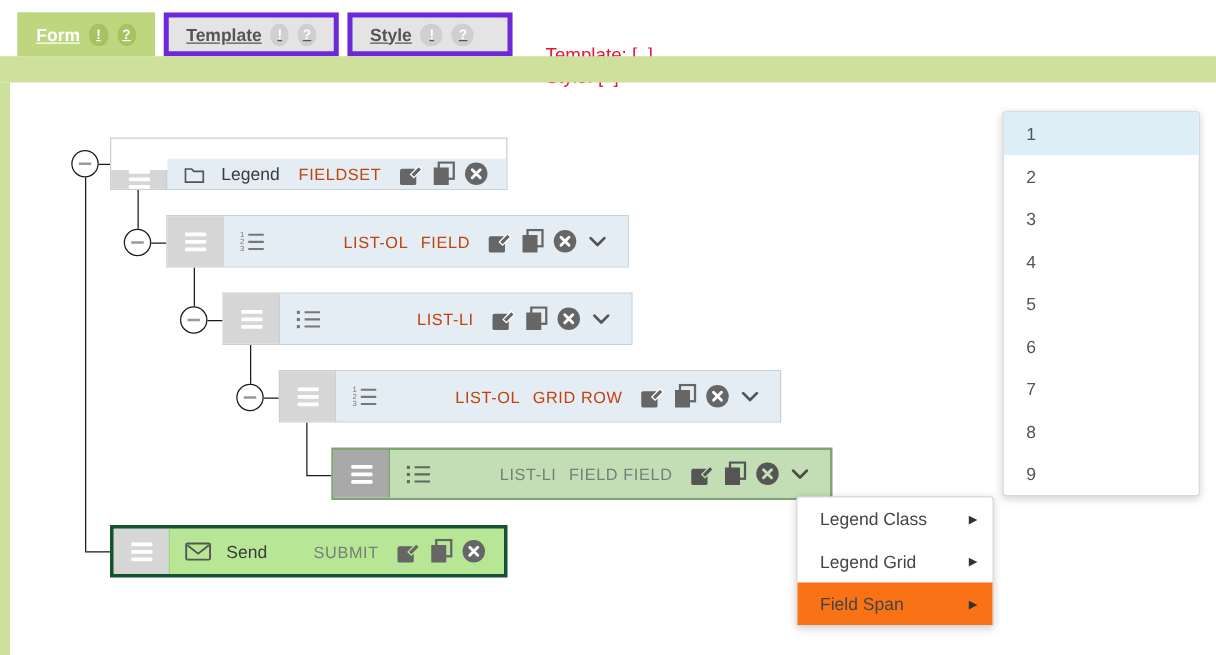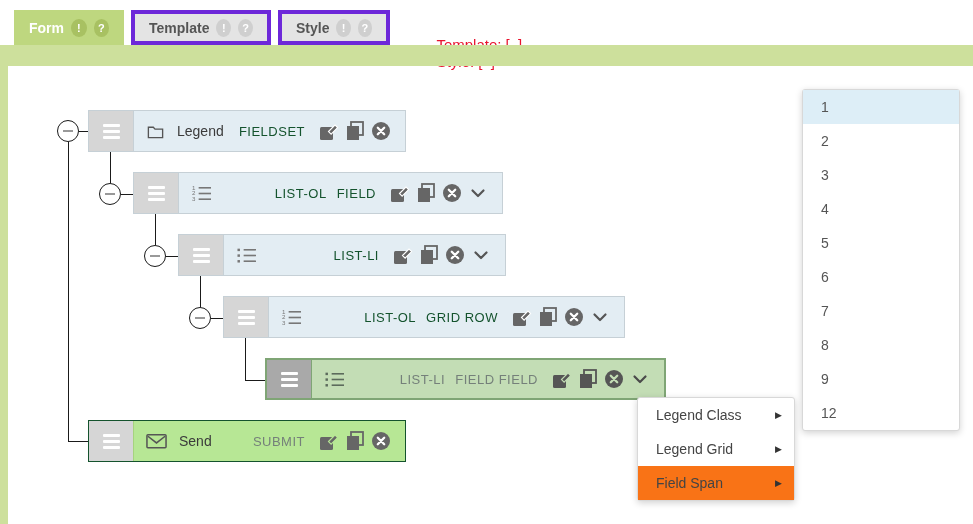--- a/index.html
+++ b/index.html
@@ -2,21 +2,21 @@
 <html><head>
 <meta charset="utf-8">
 <style>
   * { margin:0; padding:0; box-sizing:border-box; }
   html,body { width:973px; height:524px; overflow:hidden; background:#fff;
               font-family:"Liberation Sans", sans-serif; }
   .stage { position:absolute; inset:0; width:973px; height:524px; }
 
   
   .tab { position:absolute; top:10px; height:35px; display:flex; align-items:center;
-         gap:7px; padding:0 14px; font-size:14px; font-weight:bold; cursor:pointer; }
+         gap:7px; padding:0 14px; font-size:14px; font-weight:bold; cursor:pointer;text-decoration:underline; }
   .tab.inactive { background:#e4e4e4; border:4px solid #6d28d9; color:#555; }
   .tab.active   { background:#bed77f; border:1px solid #bed77f; color:#fff; }
   .badge { width:18px; height:18px; border-radius:50%; display:flex; align-items:center;
            justify-content:center; font-size:11px; font-weight:bold; color:#fff; }
   .tab.active .badge   { background:#a8c162; }
   .tab.inactive .badge { background:#cfcfcf; }
   .red-note { position:absolute; top:19px; left:420px; font-size:15px; color:#e8132f;
               white-space:pre; }
   .red-note span { margin-right:14px; }
 
@@ -34,27 +34,27 @@
   .node { position:absolute; height:42px; display:flex; border:1px solid #c6d0d6; }
   .node .handle { width:45px; background:#d6d6d6; border-right:1px solid #c6d0d6;
                   display:flex; flex-direction:column; align-items:center; justify-content:center;
                   gap:3px; cursor:grab; flex:none; }
   .node .handle i { display:block; width:17px; height:3px; background:#fff; border-radius:1px; }
   .node .body { flex:1; display:flex; align-items:center; padding:0 12px; background:#e3edf3; cursor:pointer; }
   .node.sel { border:2px solid #7fa575; }
   .node.sel .handle { background:#a9a9a9; border-right:1px solid #7fa575; }
   .node.sel .body { background:#c3ddb5; }
   .node.submit .body { background:#b7e795; }
-  .node.submit { border:1px solid #14532d; }
+  .node.submit { border:3px solid #14532d; }
   .node.submit .handle { border-right:1px solid #a6d37f; }
   .nicon { display:flex; align-items:center; margin-right:12px; }
   .nname { font-size:14px; color:#3b3b3b; }
   .nname:empty { display:none; }
   .spacer { flex:1; }
-  .tlabel { font-size:13px; letter-spacing:.5px; color:#14532d; margin-right:10px; white-space:nowrap; }
+  .tlabel { font-size:13px; letter-spacing:.5px; color:#c2410c; margin-right:10px; white-space:nowrap; }
   .node.sel .tlabel, .node.submit .tlabel { color:#75807a; }
   .tlabel:empty { display:none; margin:0; }
   .ibtn { display:flex; align-items:center; justify-content:center; width:24px; height:24px;
           margin-left:2px; cursor:pointer; flex:none; }
 
   
   .menu { position:absolute; background:#fff; border:1px solid #d8d8d8; border-radius:3px;
           box-shadow:0 2px 7px rgba(0,0,0,.18); z-index:20; }
   .mitem { height:34px; display:flex; align-items:center; padding:0 12px 0 18px;
            font-size:14px; color:#444; cursor:pointer; position:relative; }
@@ -73,21 +73,21 @@
   <div class="tab active" style="left:14px; width:110px;">
     <span>Form</span>
     <span class="badge">!</span>
     <span class="badge">?</span>
   </div>
   <div class="tab inactive" style="left:131px; width:140px;">
     <span>Template</span>
     <span class="badge">!</span>
     <span class="badge">?</span>
   </div>
-  <div class="tab inactive" style="left:278px; width:112px;">
+  <div class="tab inactive" style="left:278px; width:132px;">
     <span>Style</span>
     <span class="badge">!</span>
     <span class="badge">?</span>
   </div>
 
   <div class="red-note">
     <span>Template: [  ]</span>
     <span>Style: [  ]</span>
   </div>
 
@@ -104,21 +104,21 @@
   <div class="line" style="left:200px; top:276px; width:1px;  height:31px;"></div>
   <div class="line" style="left:211px; top:318px; width:12px; height:1px;"></div>
   <div class="line" style="left:245px; top:338px; width:1px;  height:42px;"></div>
   <div class="line" style="left:245px; top:380px; width:20px; height:1px;"></div>
 
   <div class="toggle" style="left:57px;  top:120px;"></div>
   <div class="toggle" style="left:99px;  top:183px;"></div>
   <div class="toggle" style="left:144px; top:245px;"></div>
   <div class="toggle" style="left:189px; top:307px;"></div>
 
-  <div class="node" style="left:88px; top:110px; width:318px;">
+  <div class="node" style="left:88px; top:110px; width:318px;align-items:flex-end;">
     <div class="handle">
         <i></i>
         <i></i>
         <i></i>
       </div>
     <div class="body">
       <span class="nicon">
         <svg width="19" height="19" viewBox="0 0 20 20">
             <path d="M2.5 5.5 h5.2 l1.8 2 h8 v9 h-15 z" fill="none" stroke="#555" stroke-width="1.4"></path>
           </svg>
@@ -408,16 +408,15 @@
   <div class="menu" style="left:802px; top:89px; width:158px;">
     <div class="snum hl">1</div>
     <div class="snum">2</div>
     <div class="snum">3</div>
     <div class="snum">4</div>
     <div class="snum">5</div>
     <div class="snum">6</div>
     <div class="snum">7</div>
     <div class="snum">8</div>
     <div class="snum">9</div>
-    <div class="snum">12</div>
   </div>
 
 </div>
 
 </body></html>

